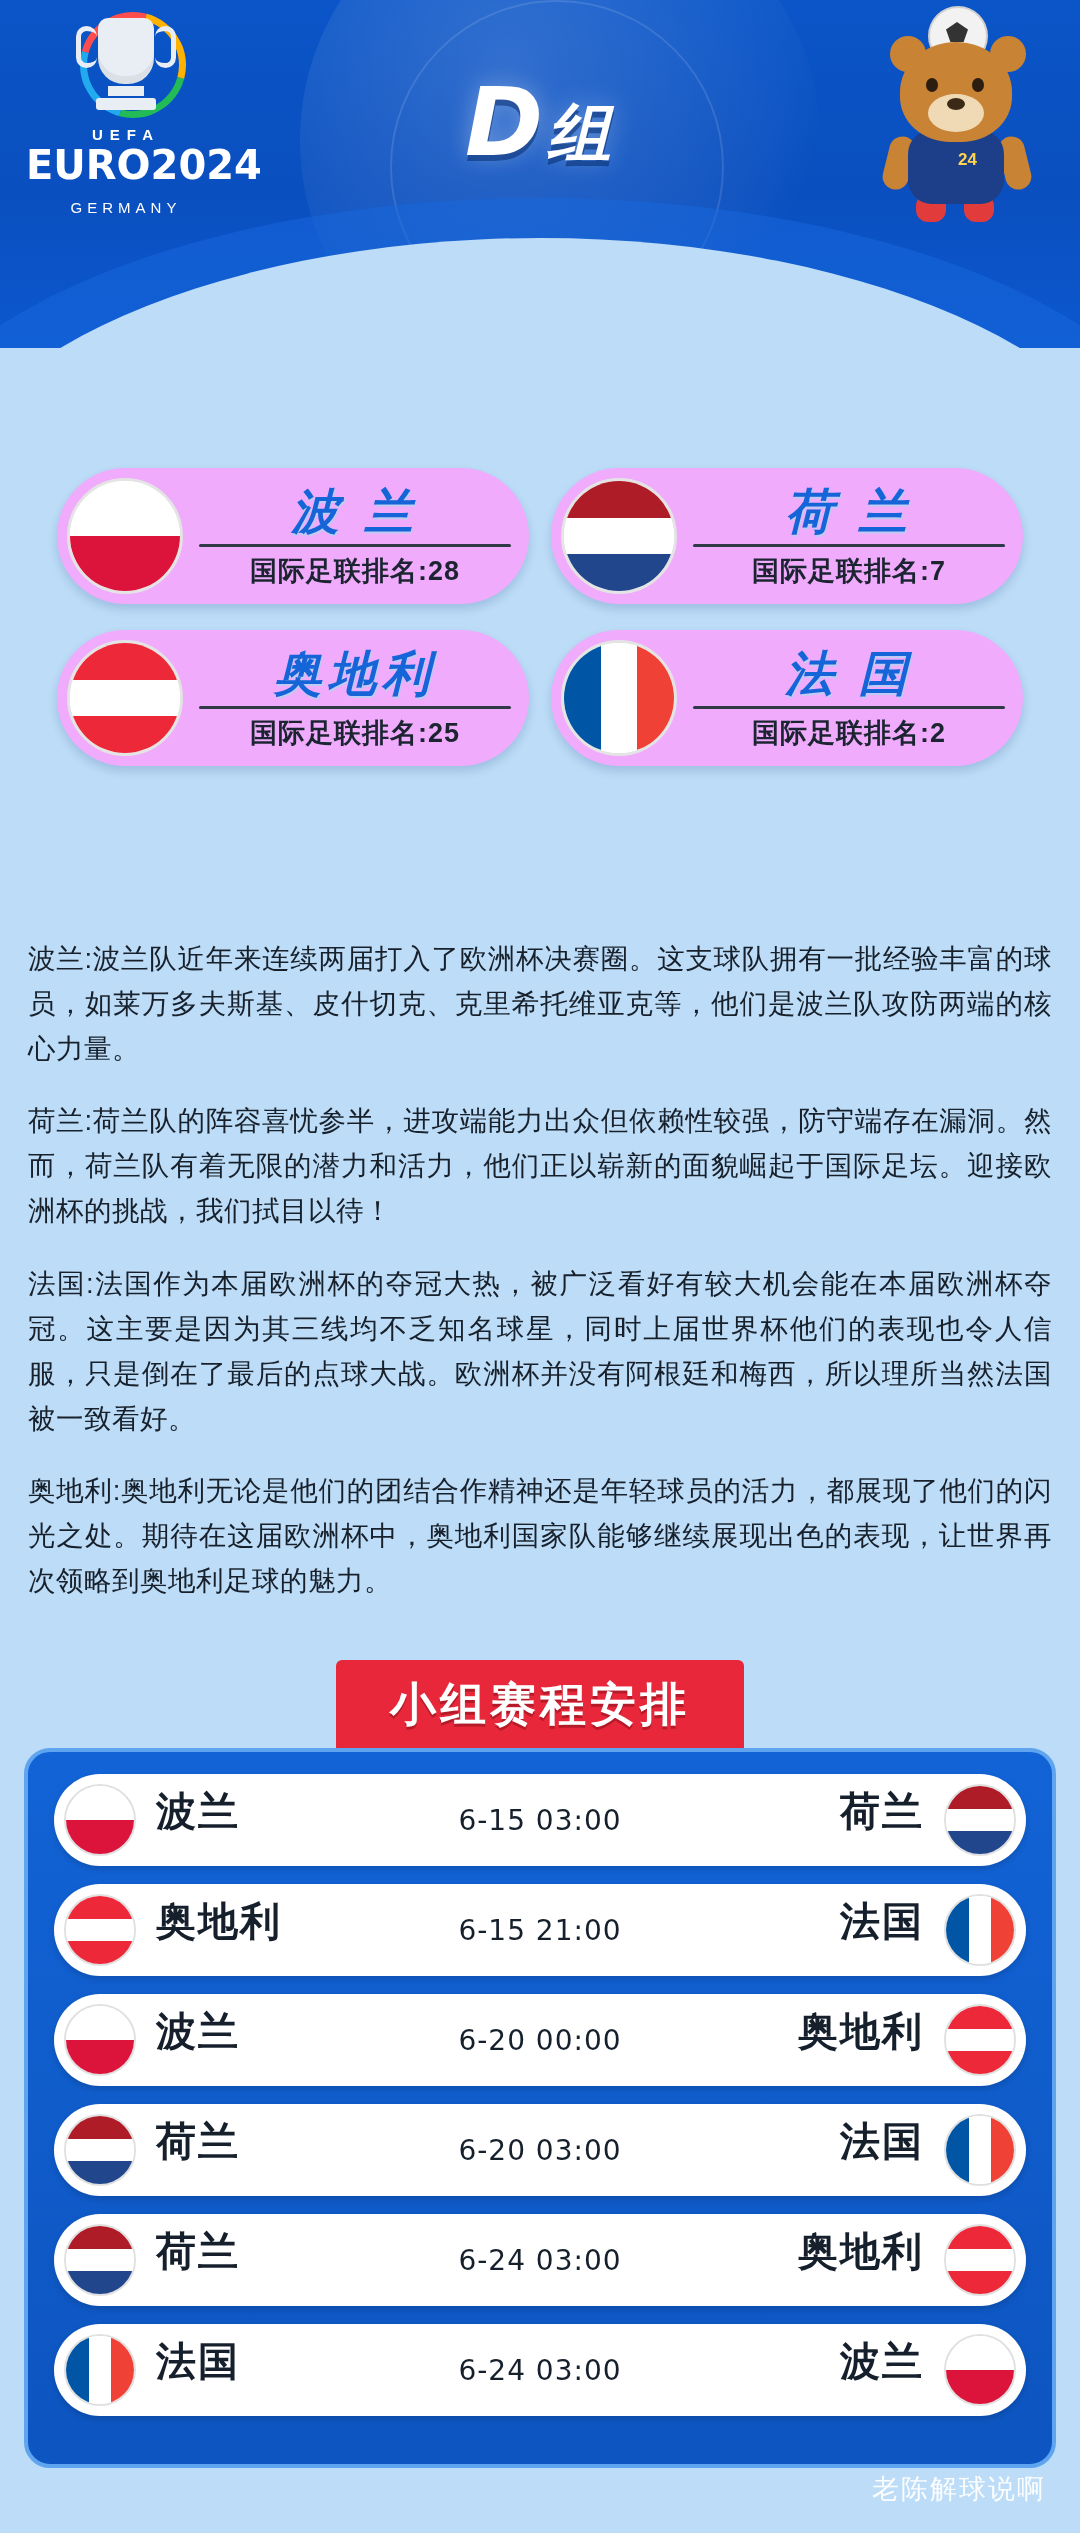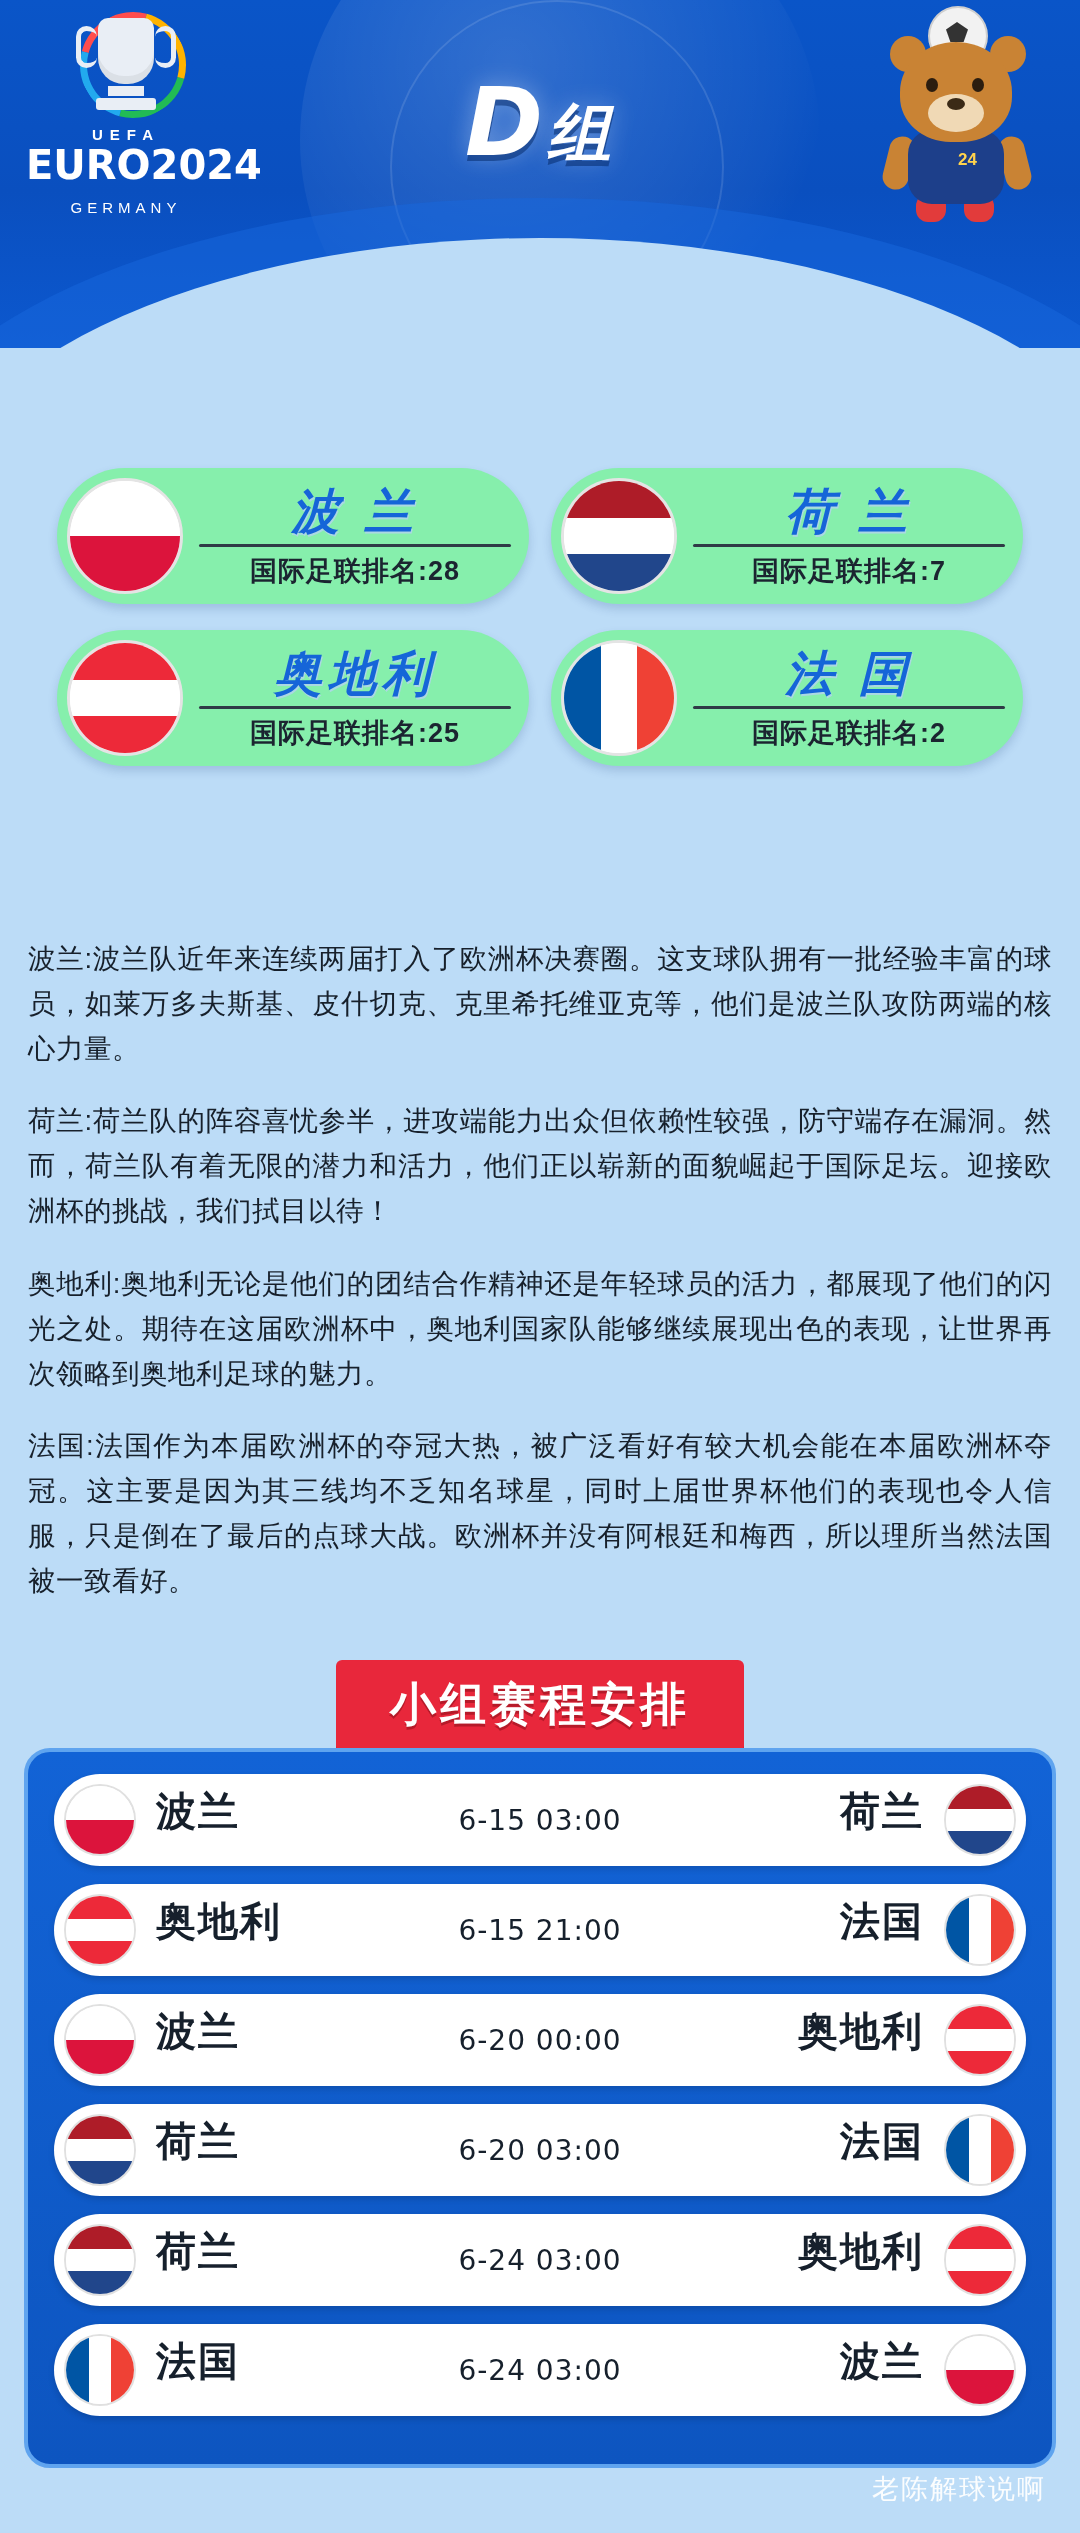--- a/index.html
+++ b/index.html
@@ -258,21 +258,21 @@
   }
   .team-row {
     display: flex;
     justify-content: center;
     gap: 22px;
     margin-bottom: 26px;
   }
   .team-card {
     width: 472px;
     height: 136px;
-    background: #86efac;
+    background: #f0abfc;
     border-radius: 68px;
     box-shadow: 0 5px 10px rgba(20,60,120,0.18);
     display: flex;
     align-items: center;
     padding-left: 10px;
     box-sizing: border-box;
     position: relative;
   }
   .flag {
     width: 116px;
@@ -543,22 +543,22 @@
         <div class="team-rank-line"></div>
         <div class="team-rank">国际足联排名:2</div>
       </div>
     </div>
   </div>
 </div>
 
 <div class="descriptions">
   <p class="desc-p">波兰:波兰队近年来连续两届打入了欧洲杯决赛圈。这支球队拥有一批经验丰富的球员，如莱万多夫斯基、皮什切克、克里希托维亚克等，他们是波兰队攻防两端的核心力量。</p>
   <p class="desc-p">荷兰:荷兰队的阵容喜忧参半，进攻端能力出众但依赖性较强，防守端存在漏洞。然而，荷兰队有着无限的潜力和活力，他们正以崭新的面貌崛起于国际足坛。迎接欧洲杯的挑战，我们拭目以待！</p>
+  <p class="desc-p">法国:法国作为本届欧洲杯的夺冠大热，被广泛看好有较大机会能在本届欧洲杯夺冠。这主要是因为其三线均不乏知名球星，同时上届世界杯他们的表现也令人信服，只是倒在了最后的点球大战。欧洲杯并没有阿根廷和梅西，所以理所当然法国被一致看好。</p>
   <p class="desc-p">奥地利:奥地利无论是他们的团结合作精神还是年轻球员的活力，都展现了他们的闪光之处。期待在这届欧洲杯中，奥地利国家队能够继续展现出色的表现，让世界再次领略到奥地利足球的魅力。</p>
-  <p class="desc-p">法国:法国作为本届欧洲杯的夺冠大热，被广泛看好有较大机会能在本届欧洲杯夺冠。这主要是因为其三线均不乏知名球星，同时上届世界杯他们的表现也令人信服，只是倒在了最后的点球大战。欧洲杯并没有阿根廷和梅西，所以理所当然法国被一致看好。</p>
 </div>
 
 <div class="schedule-banner">
   <span class="banner-inner">小组赛程安排</span>
 </div>
 
 <div class="schedule-box">
 
   <div class="match-row">
     <div class="m-side left">

